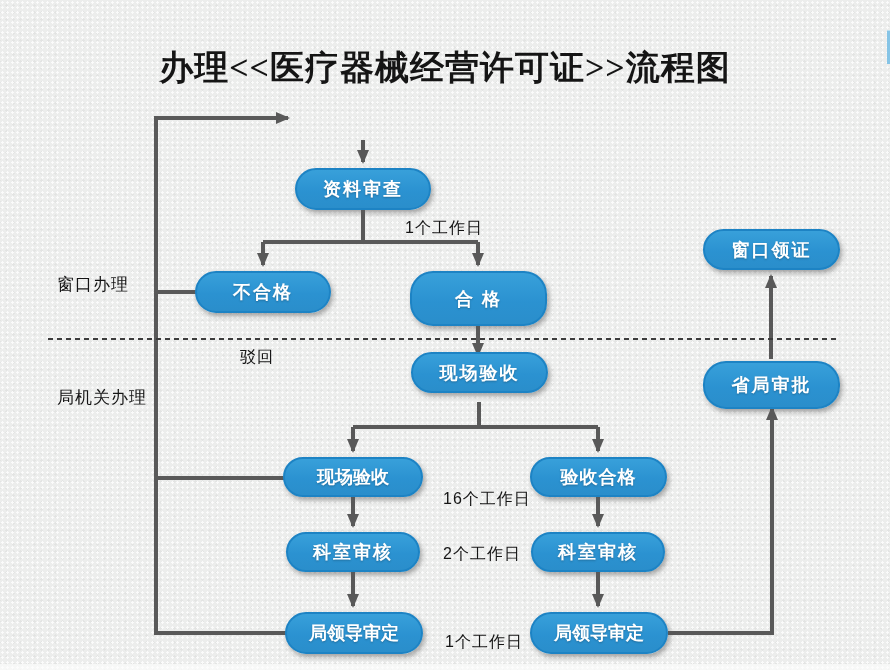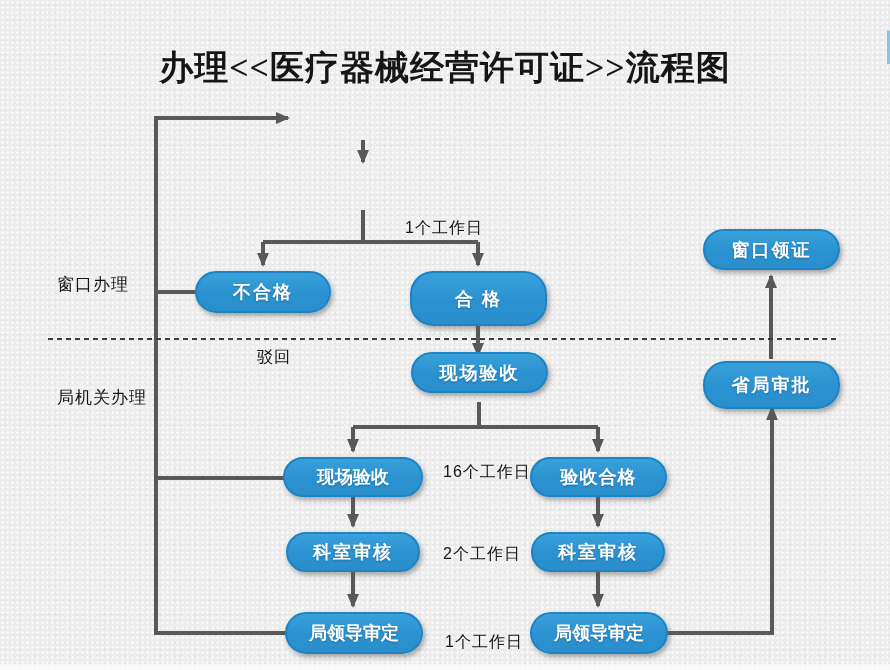--- a/index.html
+++ b/index.html
@@ -93,33 +93,34 @@
     </g>
 
     <path d="M48,339 H838" stroke="#3c3c3c" stroke-width="2" stroke-dasharray="5,4" fill="none"></path>
   </svg>
 
   <div class="title">办理&lt;&lt;医疗器械经营许可证&gt;&gt;流程图</div>
 
   <div class="lbl lane-lbl" style="left:57px;top:273px;">窗口办理</div>
   <div class="lbl lane-lbl" style="left:57px;top:386px;">局机关办理</div>
 
+  <div class="node" style="left:295px;top:168px;width:136px;height:42px;">资料审查</div>
   <div class="node" style="left:195px;top:271px;width:136px;height:42px;">不合格</div>
   <div class="node" style="left:410px;top:271px;width:137px;height:55px;">合 格</div>
   <div class="node" style="left:411px;top:352px;width:137px;height:41px;">现场验收</div>
   <div class="node" style="left:283px;top:457px;width:140px;height:40px;letter-spacing:0;">现场验收</div>
   <div class="node" style="left:530px;top:457px;width:137px;height:40px;letter-spacing:1px;">验收合格</div>
   <div class="node" style="left:286px;top:532px;width:134px;height:40px;">科室审核</div>
   <div class="node" style="left:531px;top:532px;width:134px;height:40px;">科室审核</div>
   <div class="node" style="left:285px;top:612px;width:138px;height:42px;letter-spacing:0;">局领导审定</div>
   <div class="node" style="left:530px;top:612px;width:138px;height:42px;letter-spacing:0;">局领导审定</div>
   <div class="node" style="left:703px;top:229px;width:137px;height:41px;">窗口领证</div>
   <div class="node" style="left:703px;top:361px;width:137px;height:48px;">省局审批</div>
 
   <div class="lbl" style="left:405px;top:218px;">1个工作日</div>
-  <div class="lbl" style="left:257px;top:347px;">驳回</div>
-  <div class="lbl" style="left:443px;top:462px;">16个工作日</div>
+  <div class="lbl" style="left:240px;top:347px;">驳回</div>
+  <div class="lbl" style="left:443px;top:489px;">16个工作日</div>
   <div class="lbl" style="left:443px;top:544px;">2个工作日</div>
   <div class="lbl" style="left:445px;top:632px;">1个工作日</div>
 
   <div class="edge-accent"></div>
   <div class="bottom-strip"></div>
 </div>
 
 </body></html>

